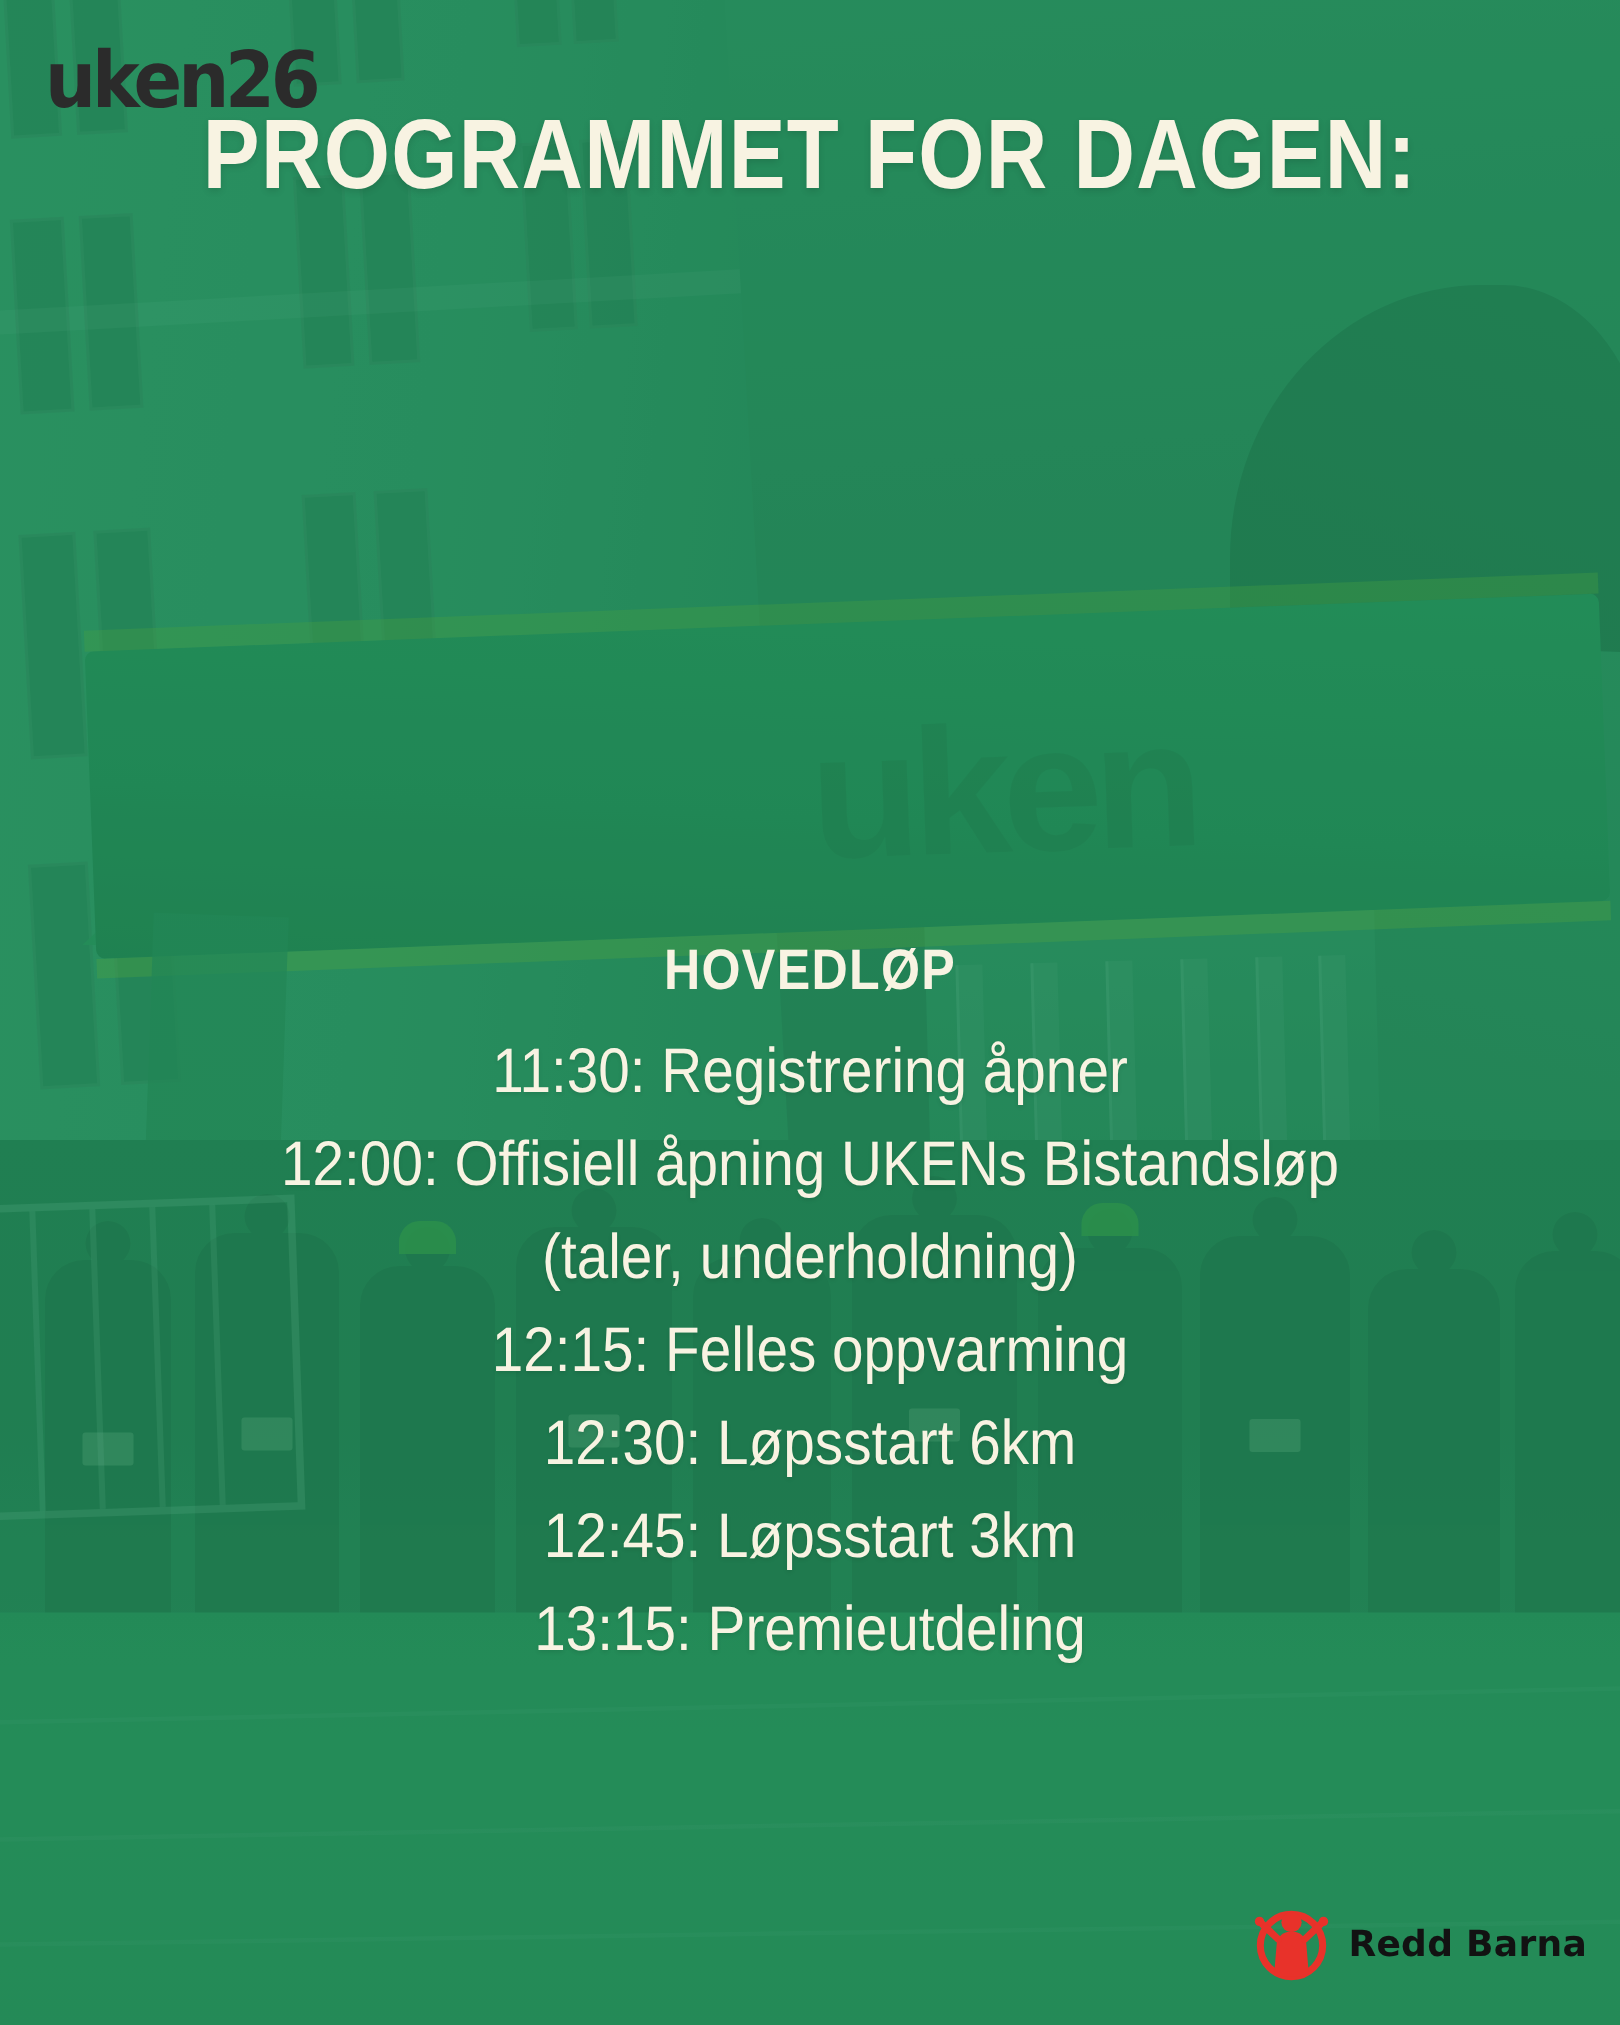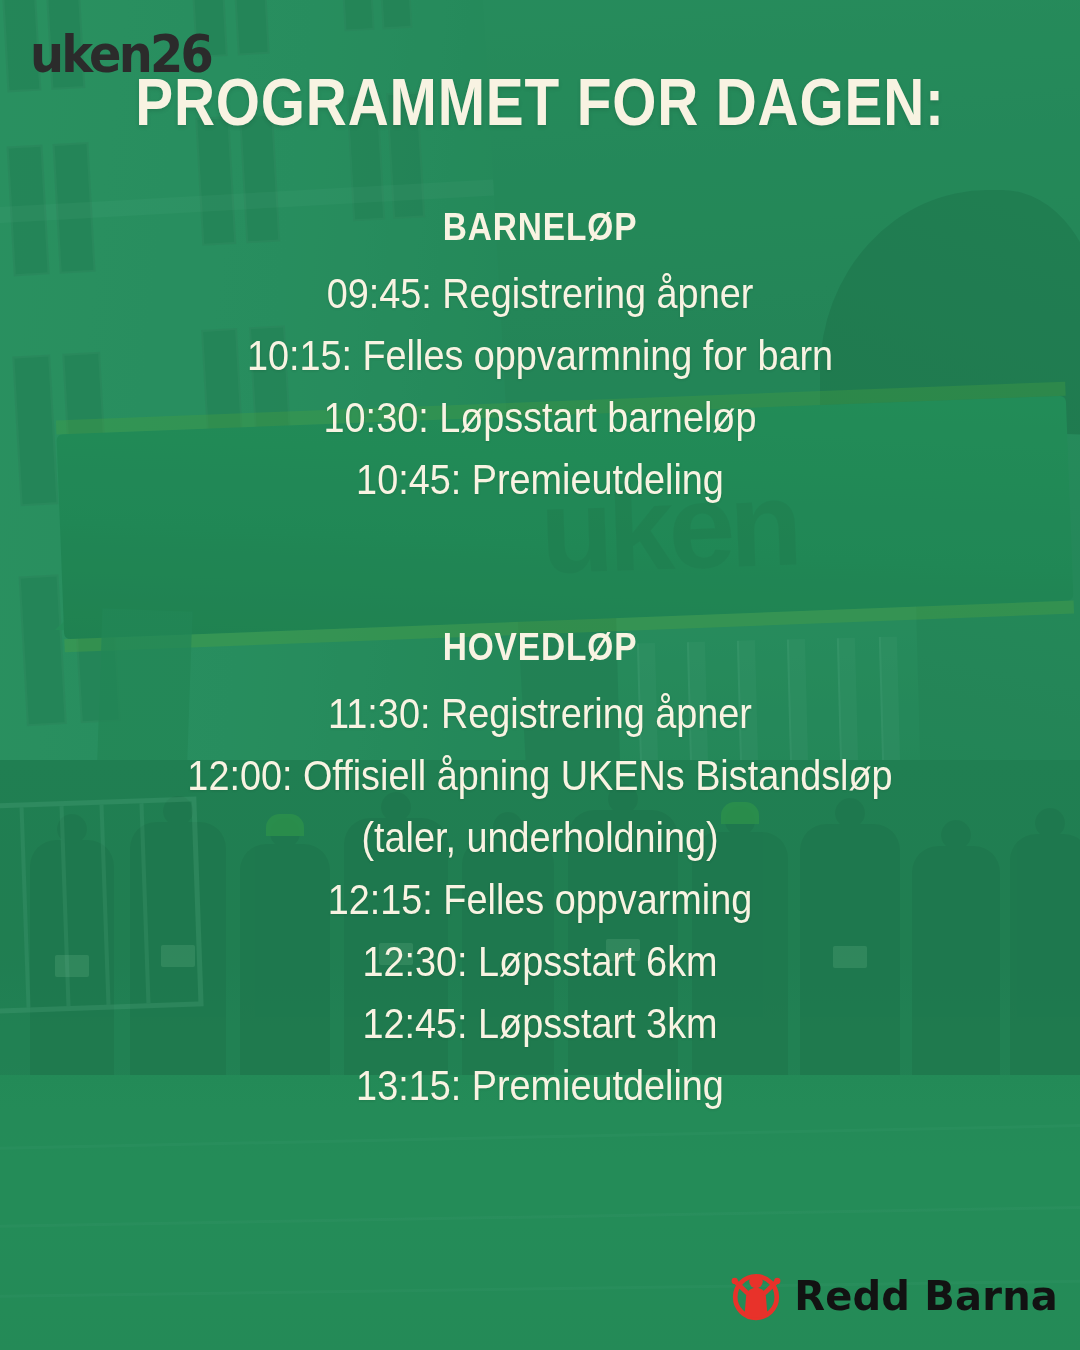--- a/index.html
+++ b/index.html
@@ -220,21 +220,21 @@
 
   
   .redd-barna {
     position:absolute; right:22px; bottom:28px;
     display:flex; align-items:center; gap:12px;
   }
   .rb-mark { width:52px; height:52px; display:block; }
   .rb-text {
     font-family:"DejaVu Sans", sans-serif;
     font-weight:bold;
-    font-size:40px;
+    font-size:24px;
     color:#121212;
     letter-spacing:.2px;
   }
 </style>
 </head>
 <body>
 
 <div id="poster">
 
   <div class="bg-layer">
@@ -338,27 +338,20 @@
     <div class="bg-tint"></div>
     <div class="bg-tint2"></div>
   </div>
 
   <div class="content">
 
     <div class="logo-uken">uken26</div>
 
     <div class="title">PROGRAMMET FOR DAGEN:</div>
 
-    <div class="section" id="section-barnelop">
-      <div class="section-heading">BARNELØP</div>
-      <div class="schedule-item">09:45: Registrering åpner</div>
-      <div class="schedule-item">10:15: Felles oppvarmning for barn</div>
-      <div class="schedule-item">10:30: Løpsstart barneløp</div>
-      <div class="schedule-item">10:45: Premieutdeling</div>
-    </div>
 
     <div class="section" id="section-hovedlop">
       <div class="section-heading">HOVEDLØP</div>
       <div class="schedule-item">11:30: Registrering åpner</div>
       <div class="schedule-item" style="padding:0 95px;">12:00: Offisiell åpning UKENs Bistandsløp (taler, underholdning)</div>
       <div class="schedule-item">12:15: Felles oppvarming</div>
       <div class="schedule-item">12:30: Løpsstart 6km</div>
       <div class="schedule-item">12:45: Løpsstart 3km</div>
       <div class="schedule-item">13:15: Premieutdeling</div>
     </div>

